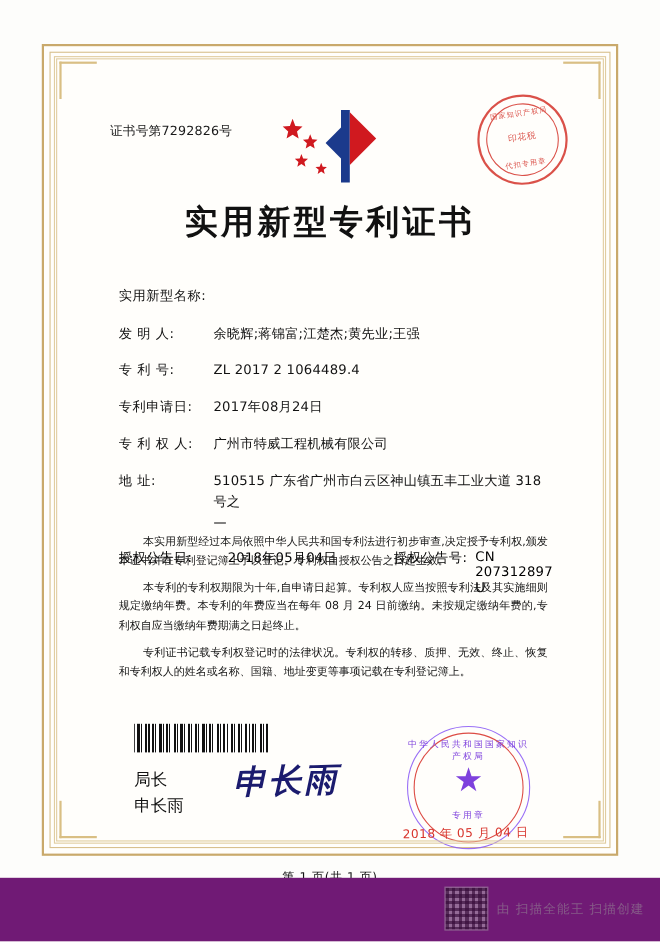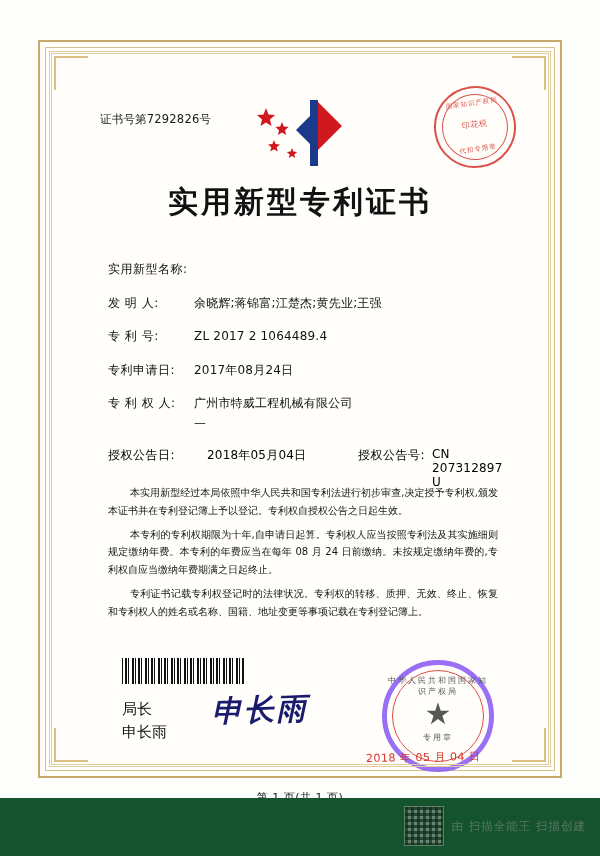--- a/index.html
+++ b/index.html
@@ -231,27 +231,27 @@
     font-style: italic;
     font-weight: bold;
     color: #1b1b6e;
     letter-spacing: 2px;
     transform: rotate(-2deg);
   }
 
   
   #main-seal {
     position: absolute;
-    right: 44px;
+    right: 56px;
     top: 600px;
     width: 112px;
     height: 112px;
-    border: 5px solid #8b5cf6;
+    border: 1px solid #8b5cf6;
     border-radius: 50%;
-    color: #404040;
+    color: #6d28d9;
     opacity: 0.88;
   }
   #main-seal .ms-ring {
     position: absolute;
     left: 5px; top: 5px; right: 5px; bottom: 5px;
     border: 1px solid #d8342c;
     border-radius: 50%;
   }
   #main-seal .ms-top {
     position: absolute;
@@ -296,21 +296,21 @@
     letter-spacing: 0.5px;
   }
 
   
   #scan-bar {
     position: absolute;
     left: 0;
     bottom: 0;
     width: 600px;
     height: 58px;
-    background: #14532d;
+    background: #701a75;
   }
   #scan-inner {
     position: absolute;
     right: 14px;
     bottom: 10px;
     display: flex;
     align-items: center;
     gap: 8px;
     opacity: 0.5;
   }
@@ -385,20 +385,24 @@
         <div class="field-row">
           <div class="field-label">专利申请日:</div>
           <div class="field-value">2017年08月24日</div>
         </div>
 
         <div class="field-row">
           <div class="field-label">专 利 权 人:</div>
           <div class="field-value">广州市特威工程机械有限公司</div>
         </div>
 
+        <div class="field-row">
+          <div class="field-label">地 址:</div>
+          <div class="field-value">510515 广东省广州市白云区神山镇五丰工业大道 318 号之</div>
+        </div>
 
         <div class="field-cont">一</div>
 
         <div class="dual-row">
           <div class="dual-left">
             <div class="field-label">授权公告日:</div>
             <div class="field-value">2018年05月04日</div>
           </div>
           <div class="dual-right">
             <div class="field-label">授权公告号:</div>

